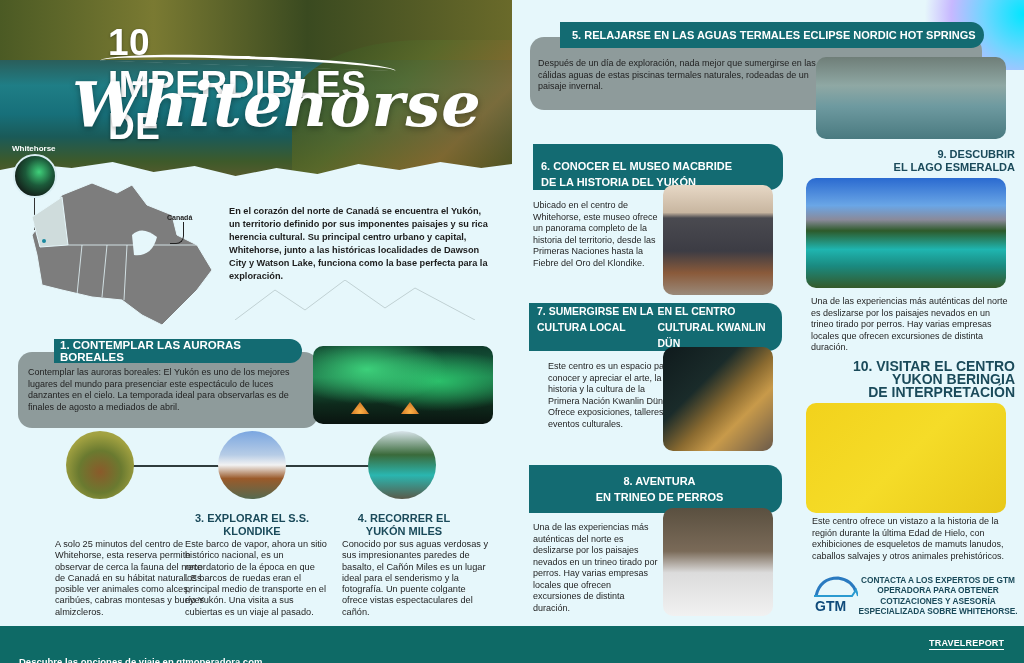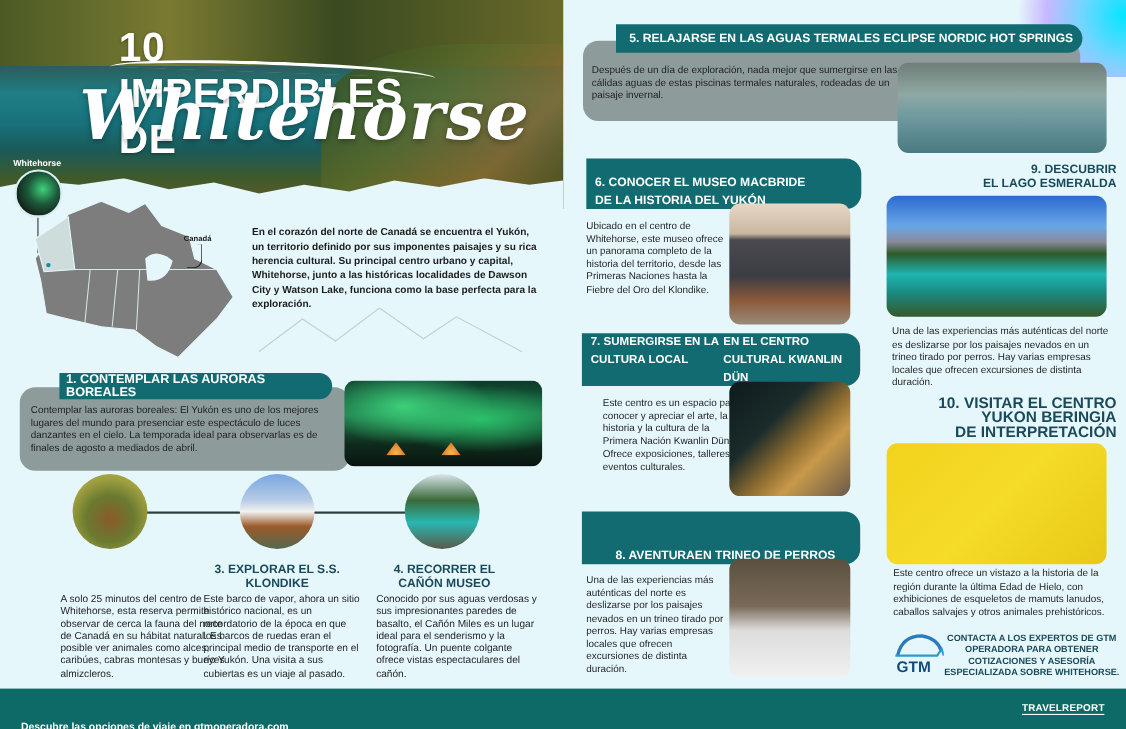--- a/index.html
+++ b/index.html
@@ -215,21 +215,21 @@
   <div class="tl-circle" style="left:66px; background: radial-gradient(circle at 50% 60%, #8a5a2a 0%, #6a7a30 40%, #a0a040 70%, #b6b25a 100%);"></div>
   <div class="tl-circle" style="left:218px; background: linear-gradient(180deg, #7aa6e0 0%, #b6cce6 35%, #f2f2f2 50%, #9a5a2a 70%, #556a50 100%);"></div>
   <div class="tl-circle" style="left:368px; background: linear-gradient(180deg, #d8e4ea 0%, #3a6a3a 35%, #2ab6b0 65%, #5a5a4a 100%);"></div>
 
   <div class="tl-title" style="left:182px; top:512px; width:140px;">
     <div>3. EXPLORAR EL S.S.</div>
     <div>KLONDIKE</div>
   </div>
   <div class="tl-title" style="left:340px; top:512px; width:128px;">
     <div>4. RECORRER EL</div>
-    <div>CAÑÓN MUSEO</div>
+    <div>YUKÓN MILES</div>
   </div>
 
   <p class="tl-body" style="left:19px; top:539px; width:152px;margin-left:36px;">A solo 25 minutos del centro de Whitehorse, esta reserva permite observar de cerca la fauna del norte de Canadá en su hábitat natural. Es posible ver animales como alces, caribúes, cabras montesas y bueyes almizcleros.</p>
   <p class="tl-body" style="left:185px; top:539px; width:142px;">Este barco de vapor, ahora un sitio histórico nacional, es un recordatorio de la época en que los barcos de ruedas eran el principal medio de transporte en el río Yukón. Una visita a sus cubiertas es un viaje al pasado.</p>
   <p class="tl-body" style="left:342px; top:539px; width:148px;">Conocido por sus aguas verdosas y sus impresionantes paredes de basalto, el Cañón Miles es un lugar ideal para el senderismo y la fotografía. Un puente colgante ofrece vistas espectaculares del cañón.</p>
 
   <div class="corner-glow"></div>
 
   <div class="gray-card" style="left:530px; top:37px; width:452px; height:73px;"></div>
   <div class="pill" style="left:560px; top:22px; width:424px; height:26px; font-size:11px; padding-left:12px; border-radius:0 14px 14px 0;">5. RELAJARSE EN LAS AGUAS TERMALES ECLIPSE NORDIC HOT SPRINGS</div>
@@ -243,21 +243,21 @@
   <p class="card-text" style="left:533px; top:200px; width:125px;">Ubicado en el centro de Whitehorse, este museo ofrece un panorama completo de la historia del territorio, desde las Primeras Naciones hasta la Fiebre del Oro del Klondike.</p>
   <div class="photo museum-photo" style="left:663px; top:185px; width:110px; height:110px;"></div>
 
   <div class="pill" style="left:529px; top:303px; width:253px; height:48px; font-size:10.5px; line-height:16px; padding-left:8px; flex-direction:row; align-items:flex-start; justify-content:center;">
     <span>7. SUMERGIRSE EN LA CULTURA LOCAL</span>
     <span>EN EL CENTRO CULTURAL KWANLIN DÜN</span>
   </div>
   <p class="card-text" style="left:533px; top:361px; width:125px;margin-left:15px;">Este centro es un espacio para conocer y apreciar el arte, la historia y la cultura de la Primera Nación Kwanlin Dün. Ofrece exposiciones, talleres y eventos culturales.</p>
   <div class="photo kwanlin-photo" style="left:663px; top:347px; width:110px; height:104px;"></div>
 
-  <div class="pill" style="left:529px; top:465px; width:253px; height:48px; font-size:11px; line-height:16px; padding-left:8px; flex-direction:row; align-items:flex-end; justify-content:center;">
+  <div class="pill" style="left:529px; top:465px; width:253px; height:48px; font-size:11px; line-height:16px; padding-left:8px; flex-direction:column; align-items:center; justify-content:center;">
     <span>8. AVENTURA</span>
     <span>EN TRINEO DE PERROS</span>
   </div>
   <p class="card-text" style="left:533px; top:522px; width:125px;">Una de las experiencias más auténticas del norte es deslizarse por los paisajes nevados en un trineo tirado por perros. Hay varias empresas locales que ofrecen excursiones de distinta duración.</p>
   <div class="photo dog-photo" style="left:663px; top:508px; width:110px; height:108px;"></div>
 
   <div class="centered-title" style="left:800px; top:148px; width:215px; font-size:11px; line-height:13px;">
     <div>9. DESCUBRIR</div>
     <div>EL LAGO ESMERALDA</div>
   </div>

